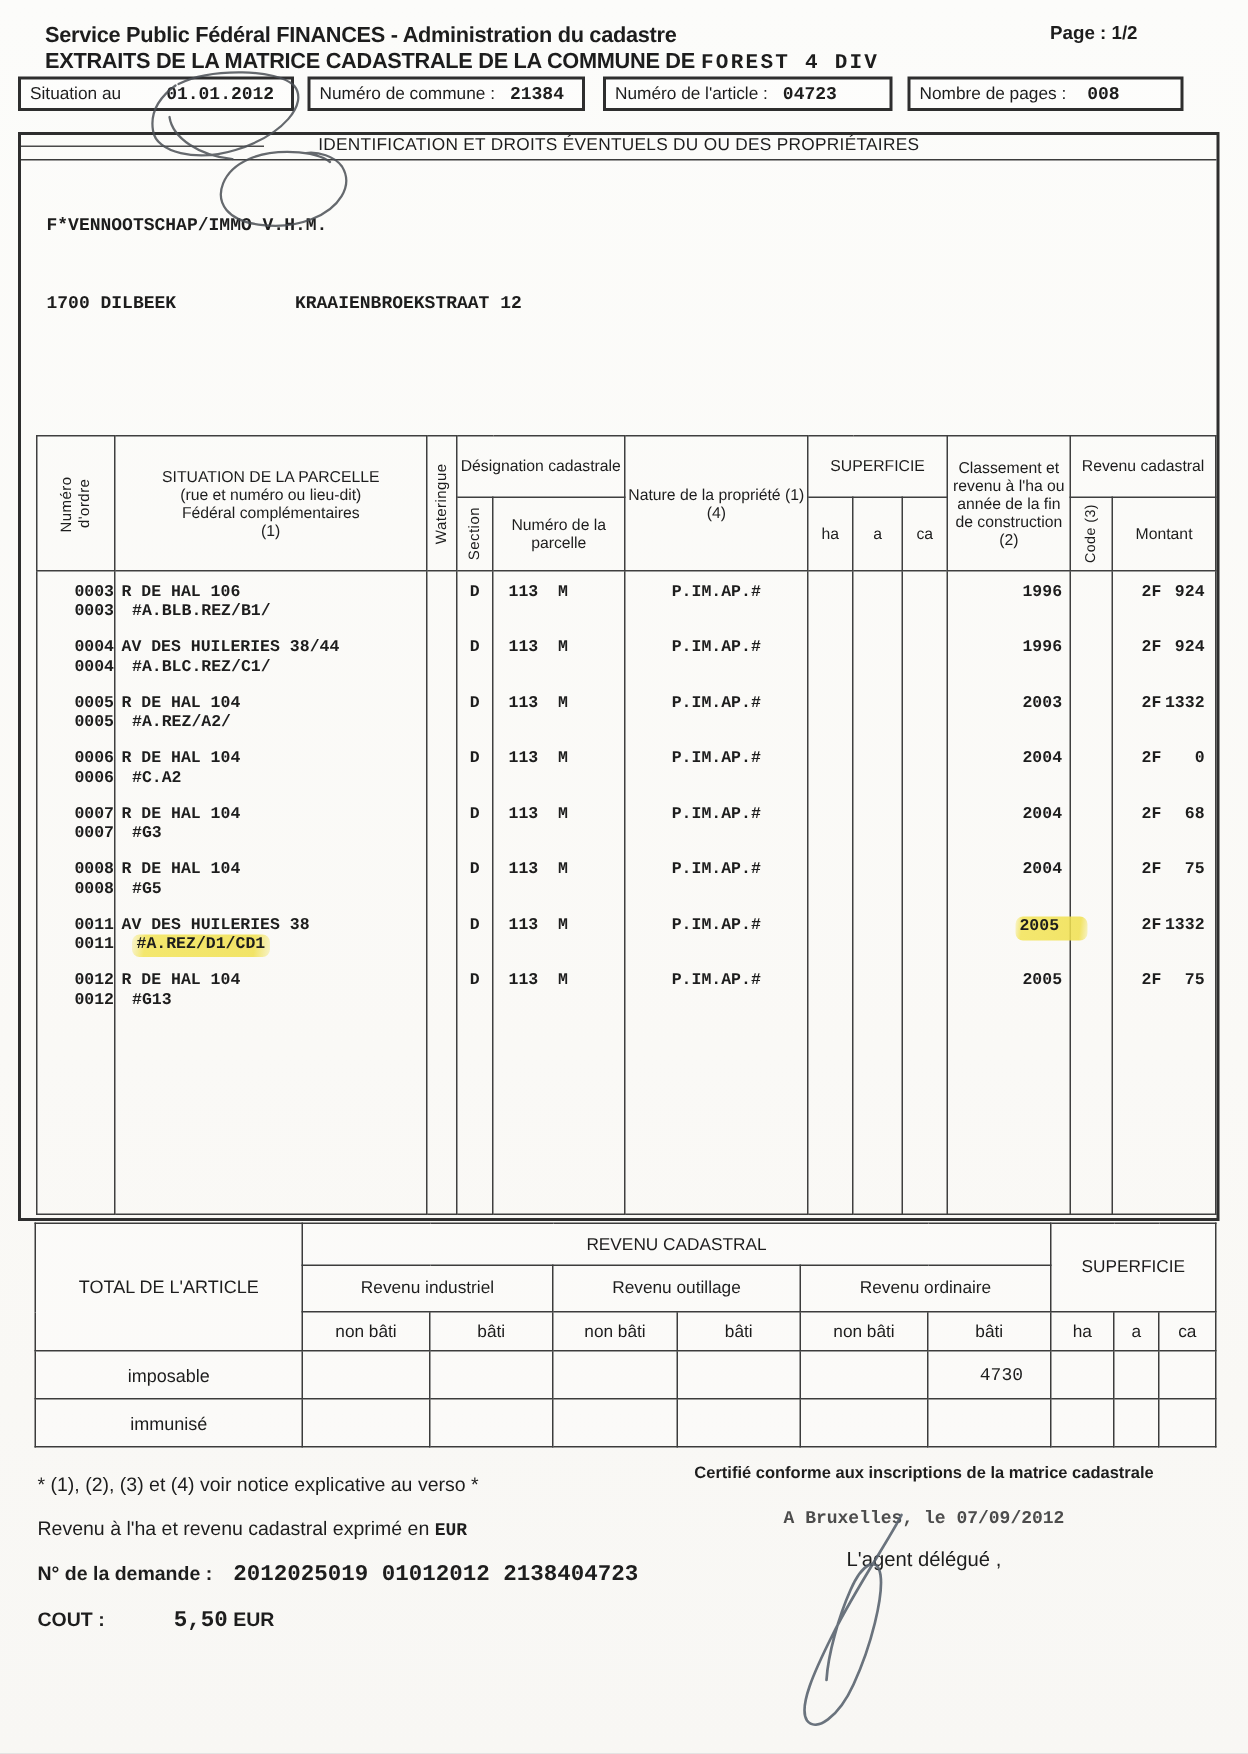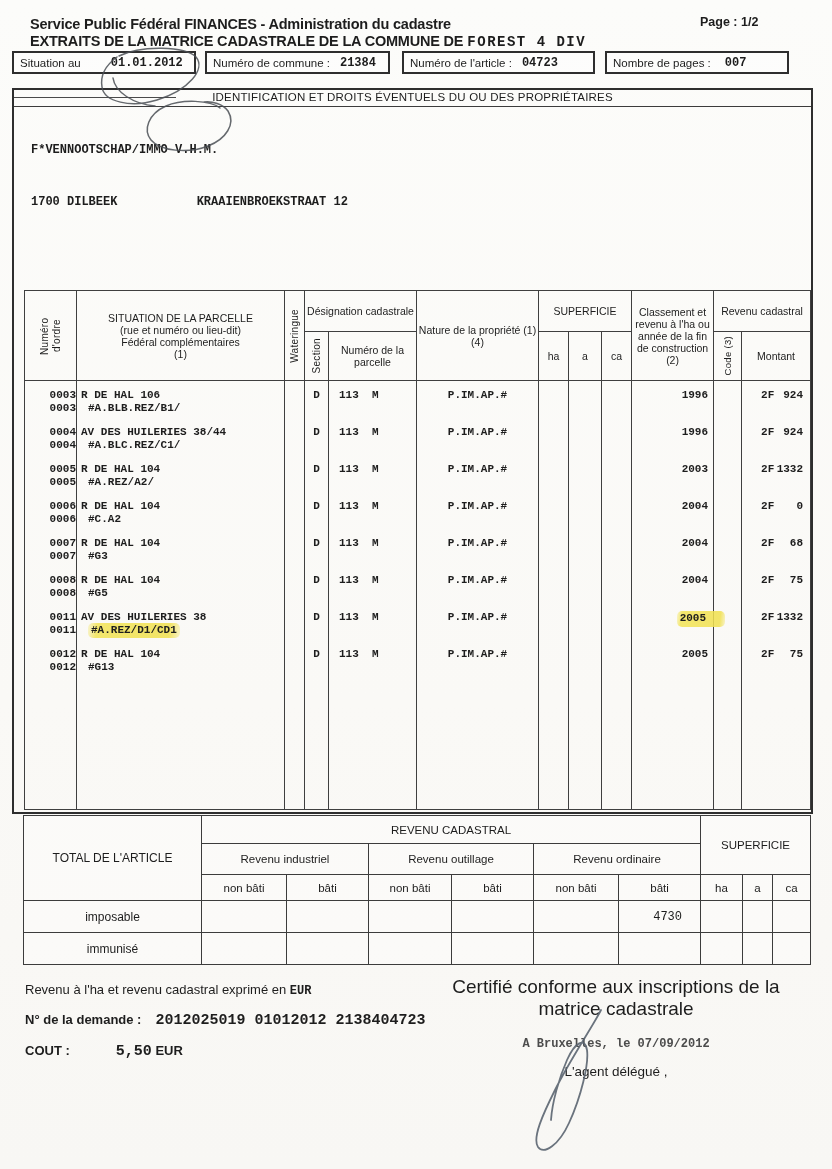--- a/index.html
+++ b/index.html
@@ -64,21 +64,21 @@
   .stable .dr { height:32px; }
   .stable .totcell { font-size:12px; }
   .stable .vcell { font-size:12px; text-align:right; padding-right:18px; }
 
   
   .foot-left { position:absolute; left:25px; top:982px; font-size:13px; }
   .foot-left .fl { margin-bottom:14px; }
   .foot-left .b { font-weight:bold; }
   .foot-left .mono { font-size:15px; }
   .foot-right { position:absolute; left:420px; top:976px; width:392px; text-align:center; }
-  .certified { font-size:19px; font-weight:normal; }
+  .certified { font-size:11px; font-weight:bold; }
   .placedate { margin-top:17px; font-size:12px; color:#4c4c4c; }
   .agent { margin-top:13px; font-size:13.5px; }
 
   
   .pen { position:absolute; pointer-events:none; }
   svg path { fill:none; stroke-linecap:round; }
 </style>
 </head>
 <body>
 
@@ -96,21 +96,21 @@
     <div class="ibox ibox2">
       <span class="lbl">Numéro de commune :</span>
       <span class="val mono">21384</span>
     </div>
     <div class="ibox ibox3">
       <span class="lbl">Numéro de l'article :</span>
       <span class="val mono">04723</span>
     </div>
     <div class="ibox ibox4">
       <span class="lbl">Nombre de pages :</span>
-      <span class="val mono">007</span>
+      <span class="val mono">008</span>
     </div>
   </div>
 
   <div class="bigbox">
     <div class="legendline"></div>
     <div class="legend">IDENTIFICATION ET DROITS ÉVENTUELS DU OU DES PROPRIÉTAIRES</div>
     <div class="owner">
       <div class="mono">F*VENNOOTSCHAP/IMMO V.H.M.</div>
       <div><span class="mono">1700 DILBEEK</span><span class="mono">           </span><span class="mono">KRAAIENBROEKSTRAAT 12</span></div>
     </div>
@@ -455,20 +455,21 @@
           <td></td>
       <td class="vcell mono"></td>
       <td></td>
           <td></td>
           <td></td>
     </tr>
   </tbody>
     </table>
 
   <div class="foot-left">
+    <div class="fl">* (1), (2), (3) et (4) voir notice explicative au verso *</div>
     <div class="fl"><span>Revenu à l'ha et revenu cadastral exprimé en</span> <span class="mono" style="font-size:12px">EUR</span></div>
     <div class="fl"><span class="b">N° de la demande :</span><span class="mono" style="margin-left:14px">2012025019 01012012 2138404723</span></div>
     <div class="fl"><span class="b">COUT :</span><span class="mono" style="margin-left:46px">5,50</span> <span class="b">EUR</span></div>
   </div>
 
   <div class="foot-right">
     <div class="certified">Certifié conforme aux inscriptions de la matrice cadastrale</div>
     <div class="placedate mono">A Bruxelles, le 07/09/2012</div>
     <div class="agent">L'agent délégué ,</div>
   </div>

